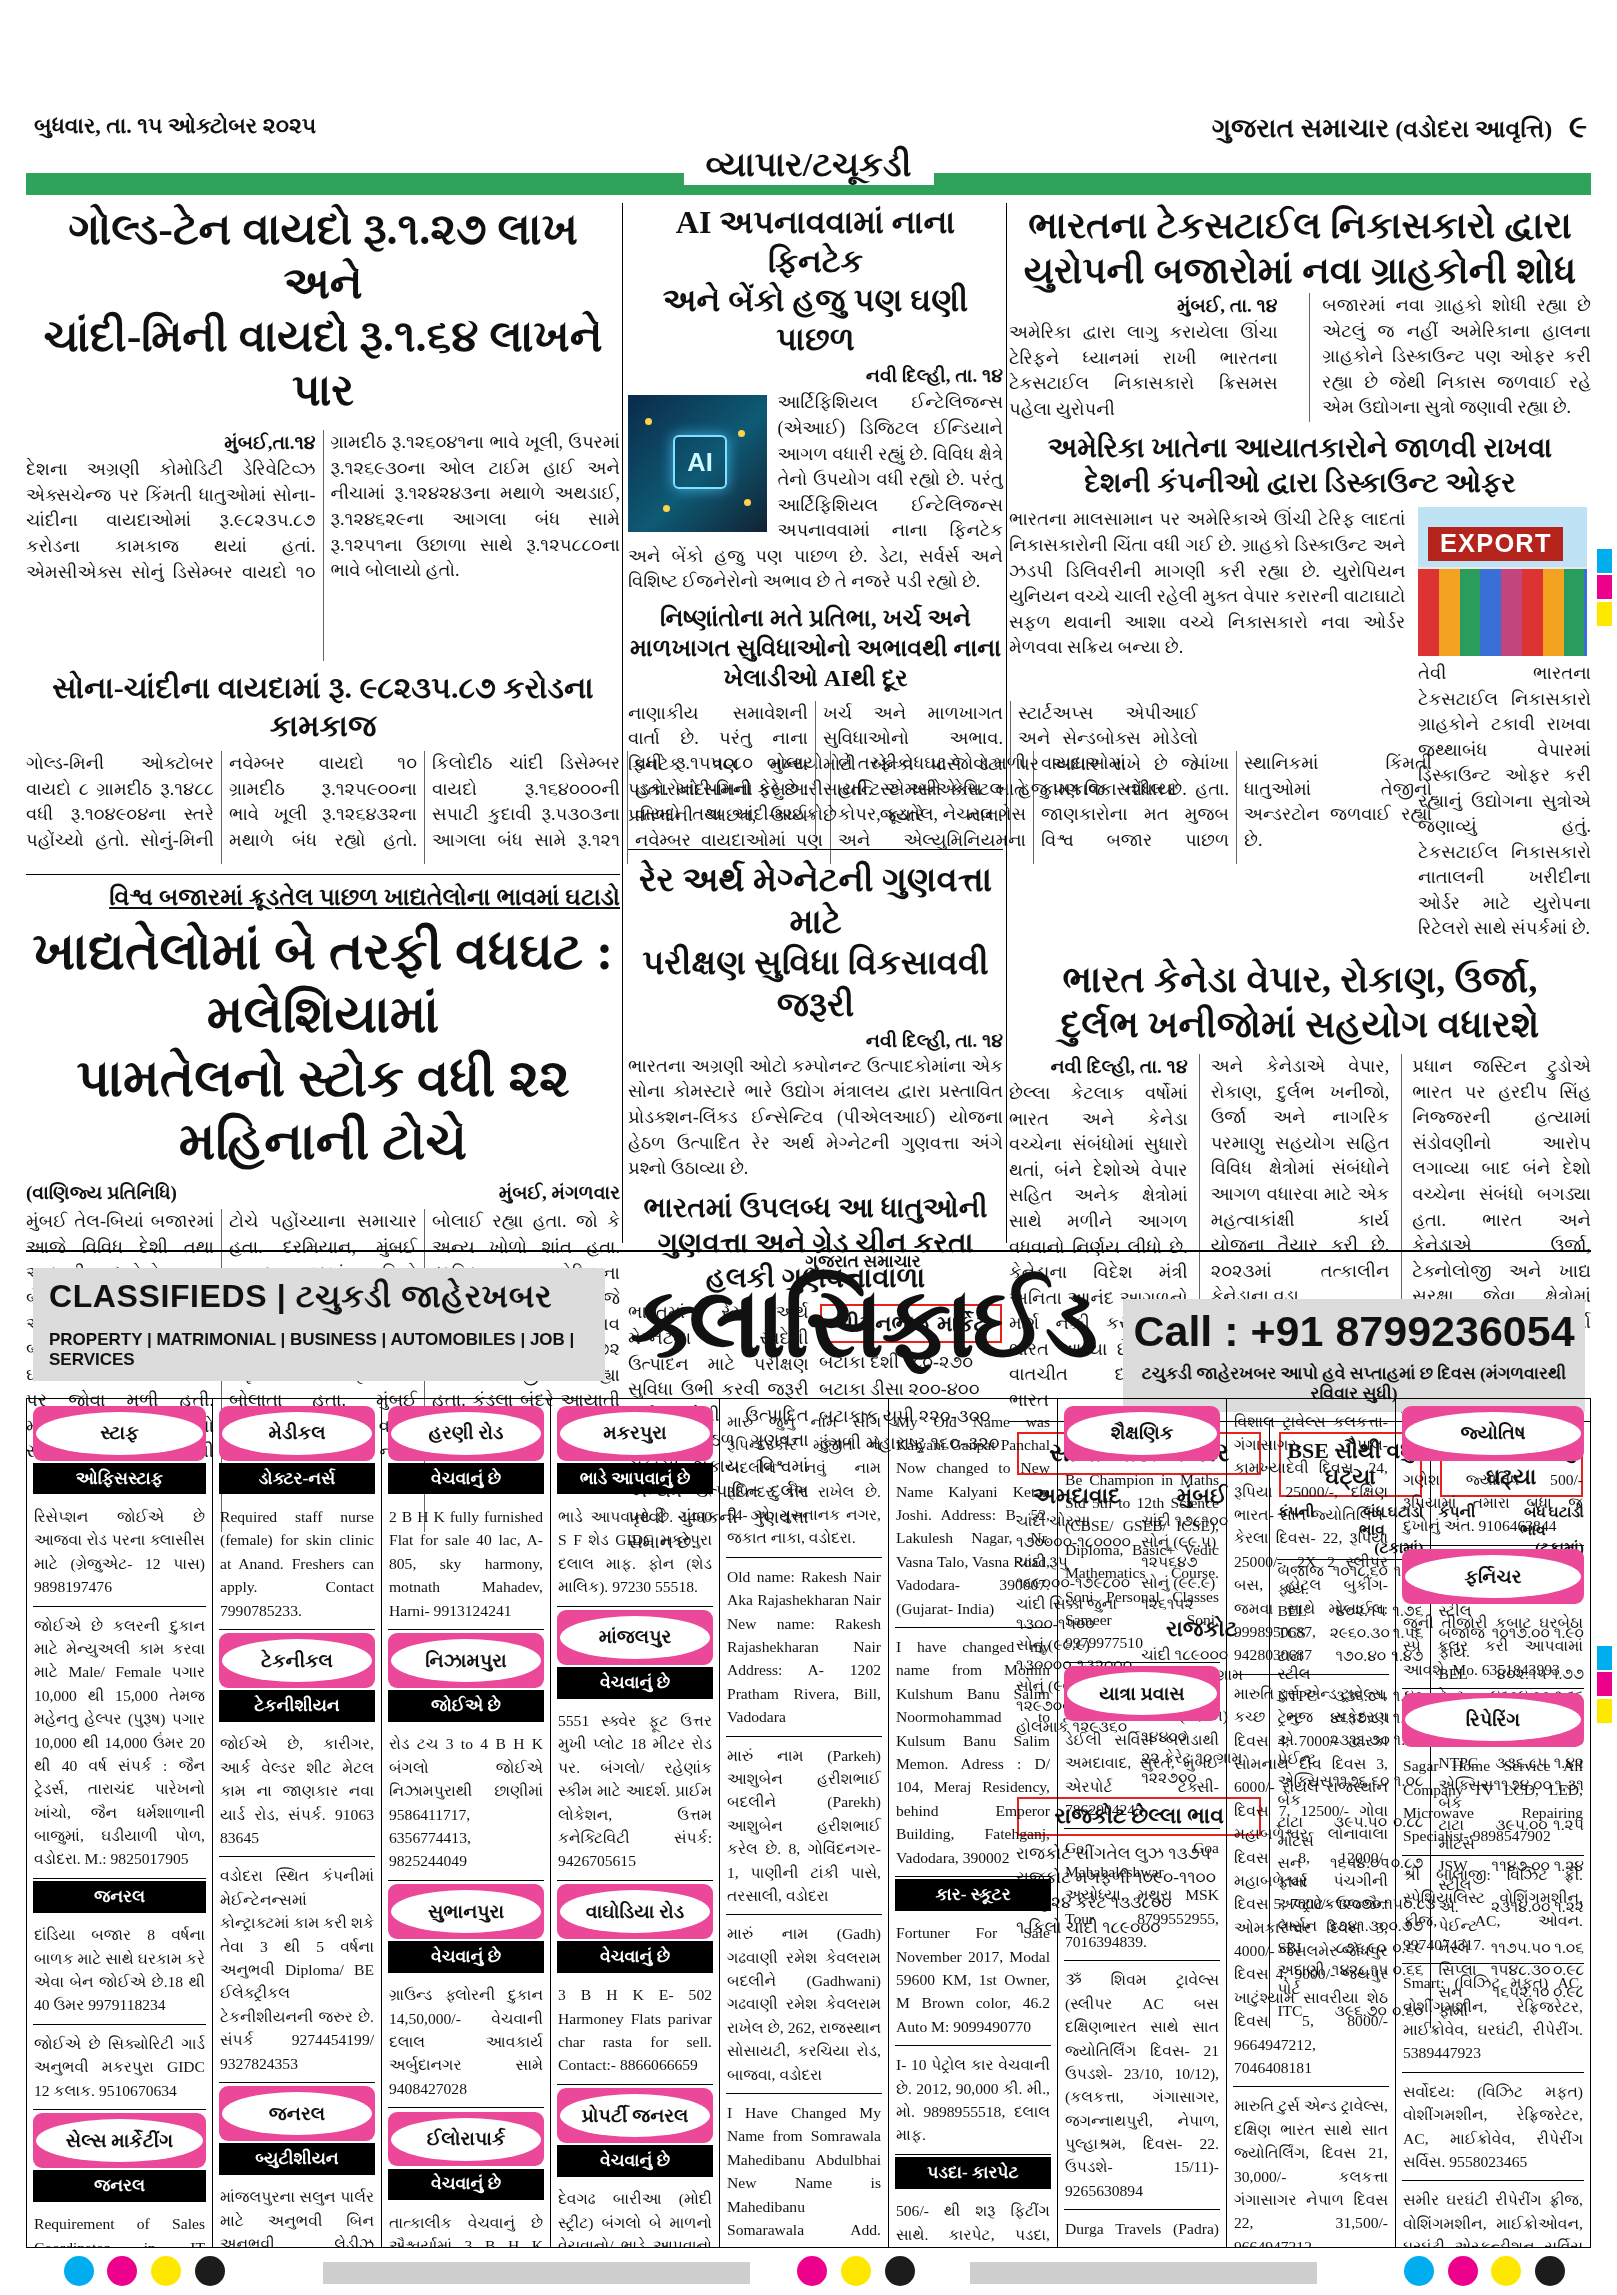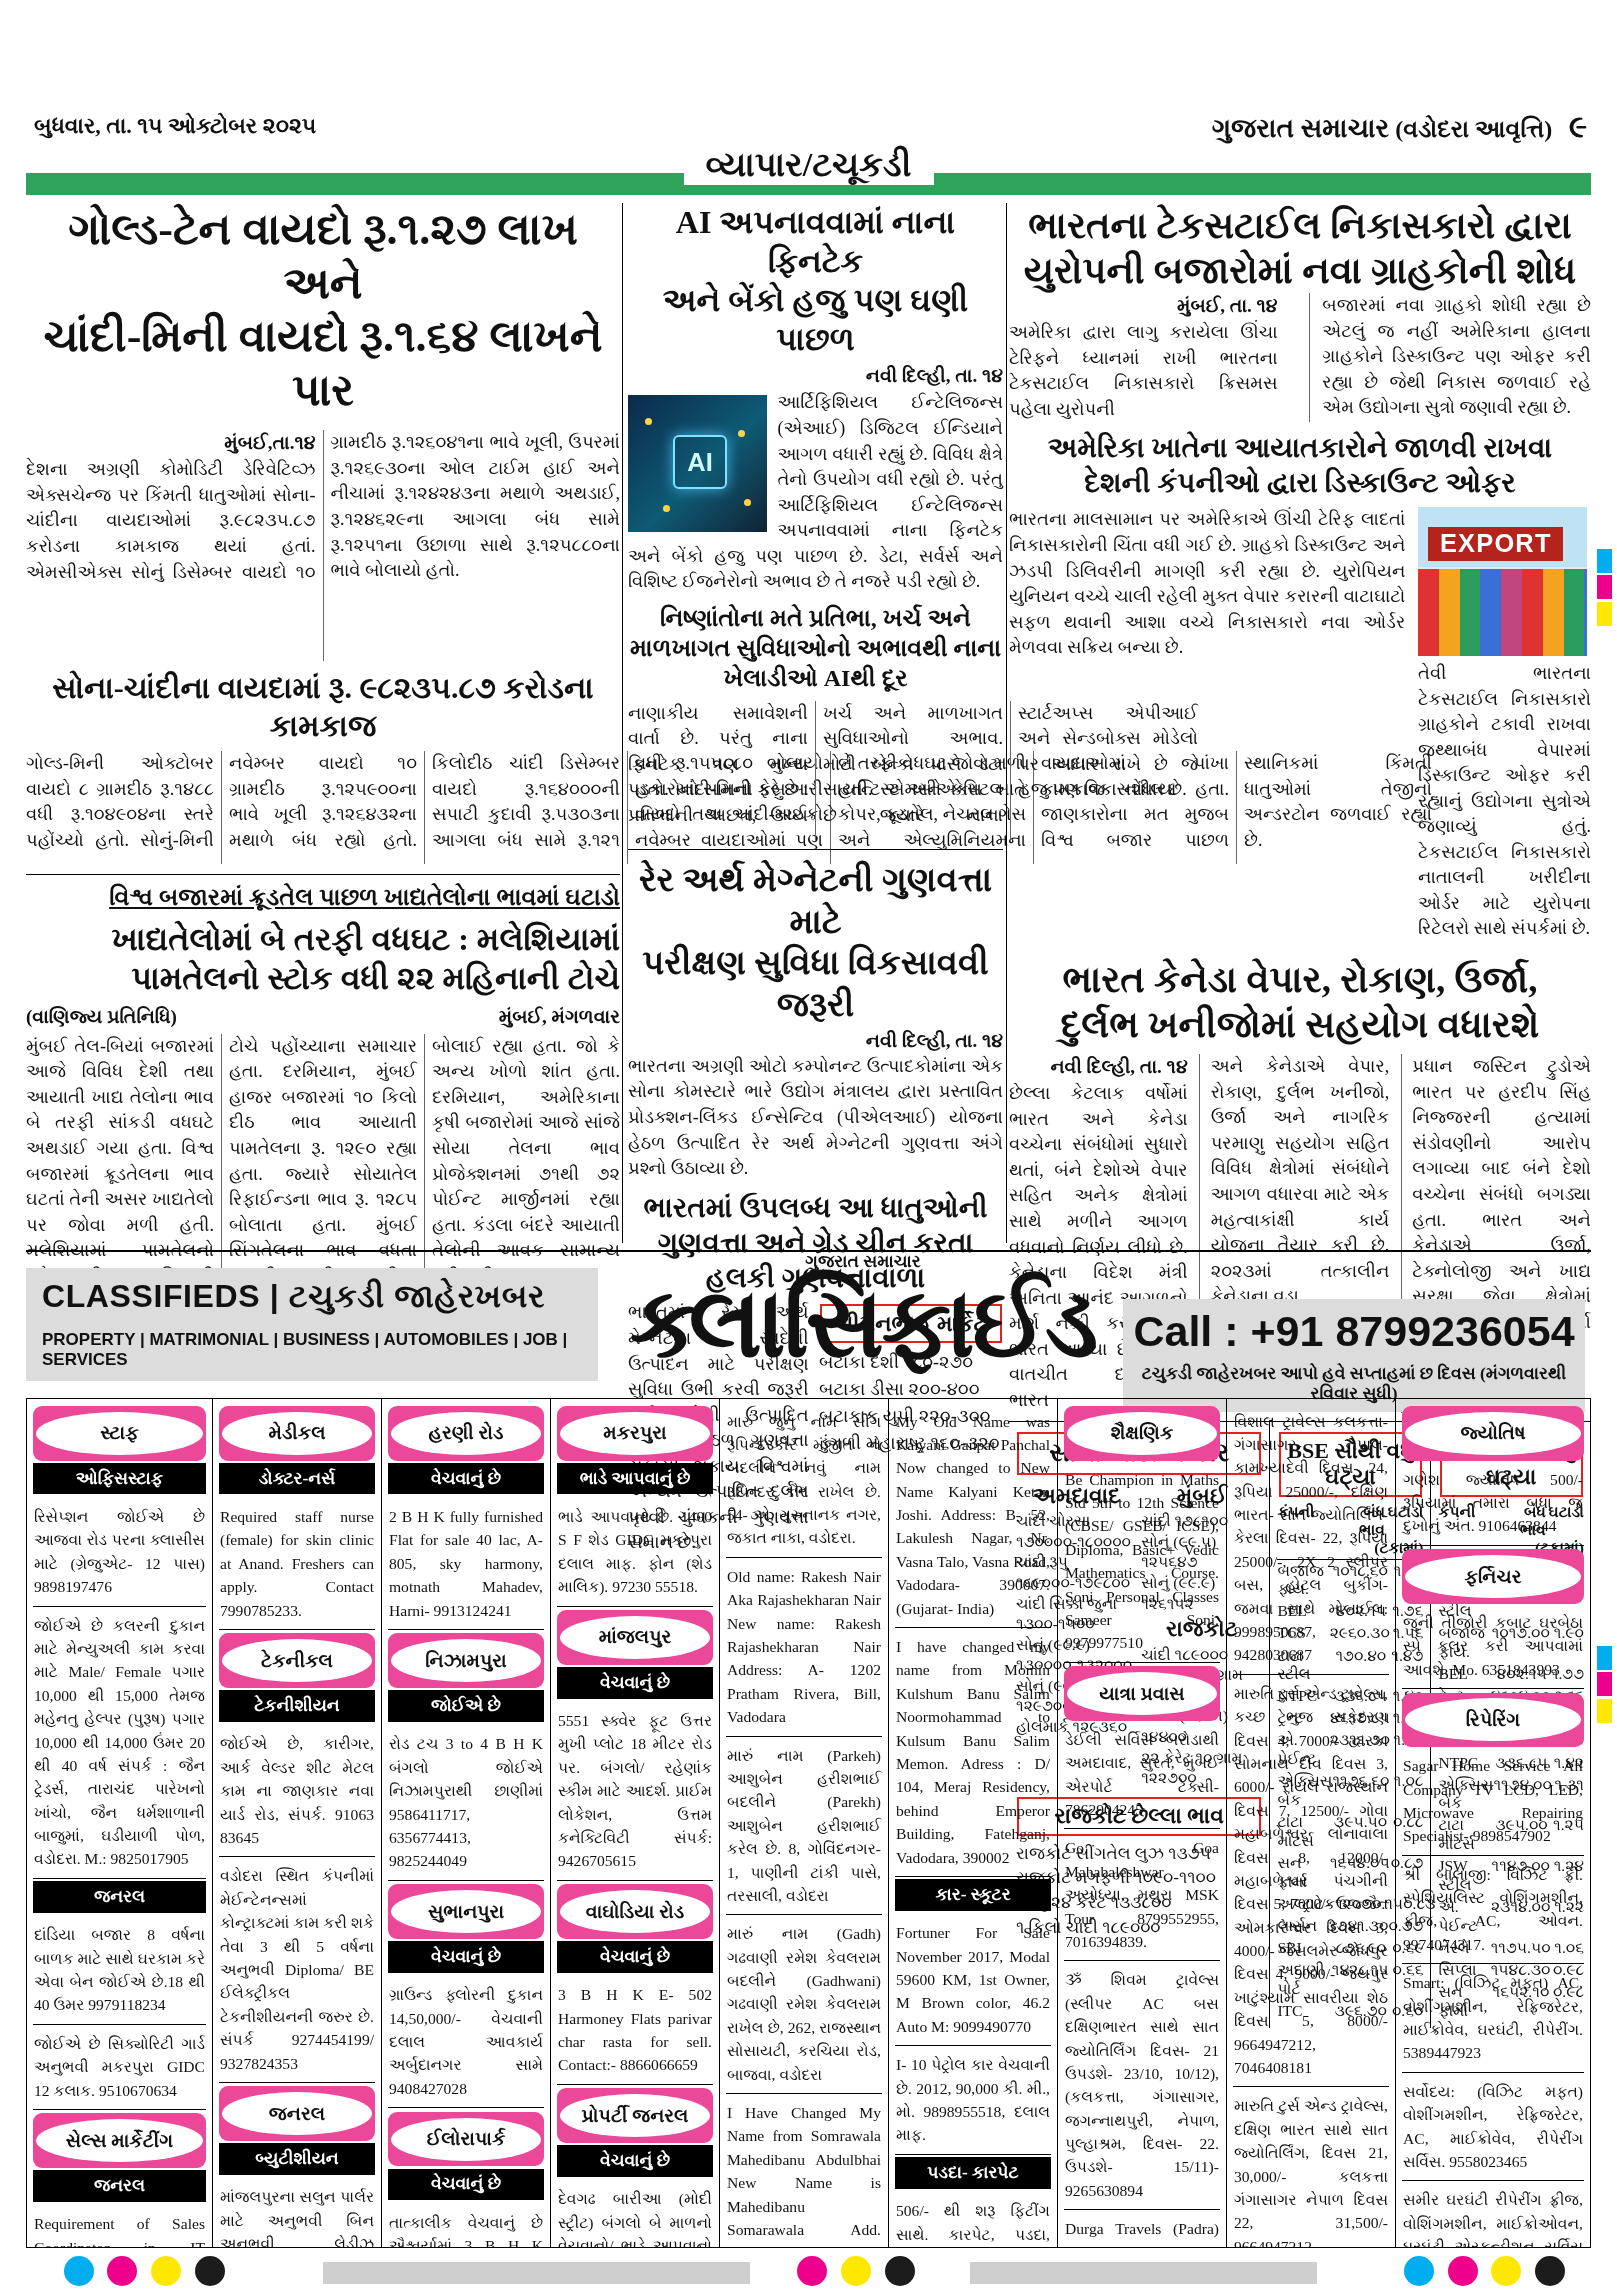--- a/index.html
+++ b/index.html
@@ -14,21 +14,21 @@
   .section-label{position:absolute;top:146px;left:50%;transform:translateX(-50%);
     background:#fff;padding:0 22px;font-size:34px;font-weight:bold;z-index:3;}
   
   .main{position:absolute;top:203px;left:26px;width:1565px;height:1043px;}
   .colA{position:absolute;left:0;top:0;width:594px;}
   .colB{position:absolute;left:602px;top:0;width:375px;}
   .colC{position:absolute;left:983px;top:0;width:582px;}
   .vrule1{position:absolute;left:596px;top:0;height:1040px;border-left:1.2px solid #000;}
   .vrule2{position:absolute;left:980px;top:0;height:1040px;border-left:1.2px solid #000;}
   .headline{font-weight:bold;text-align:center;line-height:1.22;}
-  .h76{font-size:44px;} .h70{font-size:32px;text-align:right;} .h64{font-size:37px;}
+  .h76{font-size:44px;} .h70{font-size:52px;} .h64{font-size:37px;}
   .h58{font-size:34px;} .h56{font-size:32px;}
   .subhead{font-weight:bold;text-align:center;line-height:1.25;}
   .s52{font-size:30px;} .s48{font-size:28px;} .s42{font-size:24px;}
   .kicker{font-size:24px;font-weight:bold;text-align:right;text-decoration:underline;margin-top:8px;}
   .dateline{font-weight:bold;text-align:right;font-size:19px;}
   .byline{font-weight:bold;font-size:19px;}
   .body{font-size:18px;line-height:1.42;text-align:justify;}
   .cols2{column-count:2;column-gap:15px;column-rule:0.6px solid #666;}
   .cols3{column-count:3;column-gap:15px;column-rule:0.6px solid #666;}
   .hrule{border-top:1.2px solid #000;margin:9.2px 0;}
@@ -61,21 +61,21 @@
   .tbl-head{display:flex;font-weight:bold;font-size:15.6px;margin-top:3.5px;}
   .tbl-head .c1{flex:1.25;} .tbl-head .c2{flex:1;text-align:right;} .tbl-head .c3{flex:.8;text-align:right;}
   .tbl-sub{font-weight:bold;font-size:15.6px;text-align:right;border-bottom:1.2px solid #000;padding-bottom:2.3px;}
   .trow{display:flex;font-size:15.6px;line-height:1.2;padding:1.7px 0;}
   .trow .c1{flex:1.25;} .trow .c2{flex:1;text-align:right;} .trow .c3{flex:.8;text-align:right;}
   .mini-lines .ln{font-size:17px;line-height:1.45;}
   
   .chiman .ln{font-size:18px;line-height:1.5;}
   
   .cl-banner{position:absolute;top:1250px;left:26px;width:1565px;height:144px;border-top:2.3px solid #000;}
-  .cl-graybox{position:absolute;top:16px;left:0;width:572px;height:113px;background:#dcdcdc;
+  .cl-graybox{position:absolute;top:16px;left:7px;width:572px;height:113px;background:#dcdcdc;
     font-family:"Liberation Sans",sans-serif;padding:10.4px 16px;box-sizing:border-box;}
   .cl-graybox .t1{font-size:32px;font-weight:bold;letter-spacing:0.6px;}
   .cl-graybox .t2{font-size:17px;font-weight:bold;margin-top:15px;}
   .cl-logo{position:absolute;top:0;left:583px;width:508px;text-align:center;}
   .cl-logo .top{font-size:17.3px;font-weight:bold;}
   .cl-logo .big{font-size:97px;font-weight:bold;font-family:"Liberation Sans",sans-serif;
     letter-spacing:-2.3px;line-height:1.05;}
   .cl-call{position:absolute;top:16px;left:1097px;width:462px;height:113px;background:#dcdcdc;
     text-align:center;padding:8px 5.8px;box-sizing:border-box;margin-top:31px;}
   .cl-call .t1{font:bold 43px "Liberation Sans",sans-serif;}

